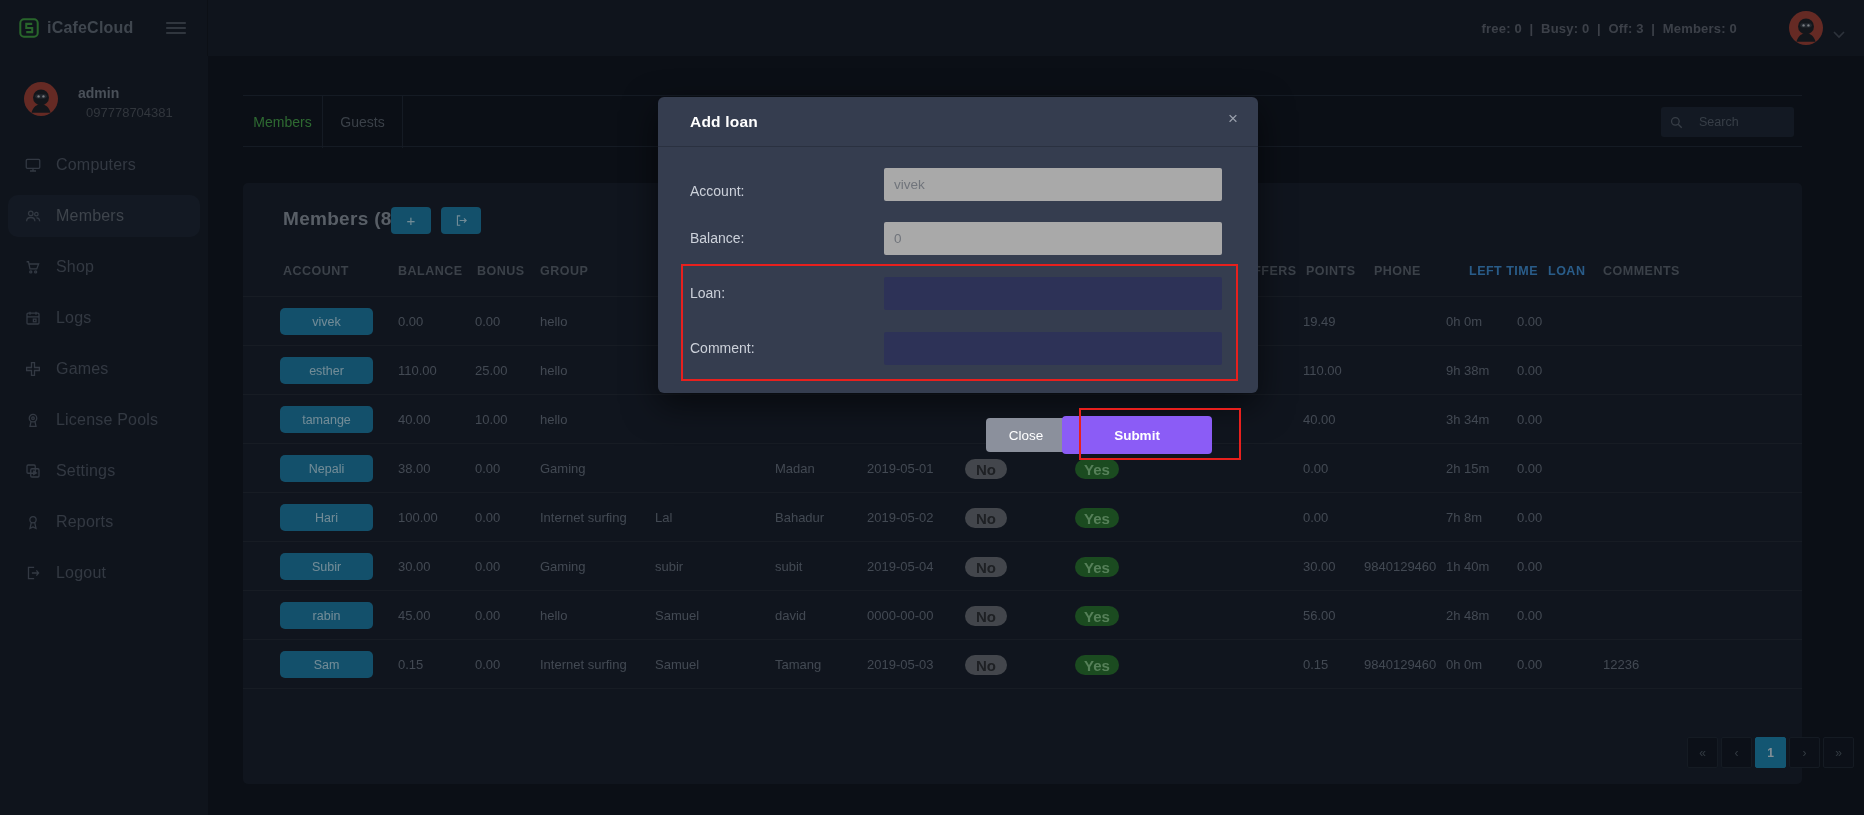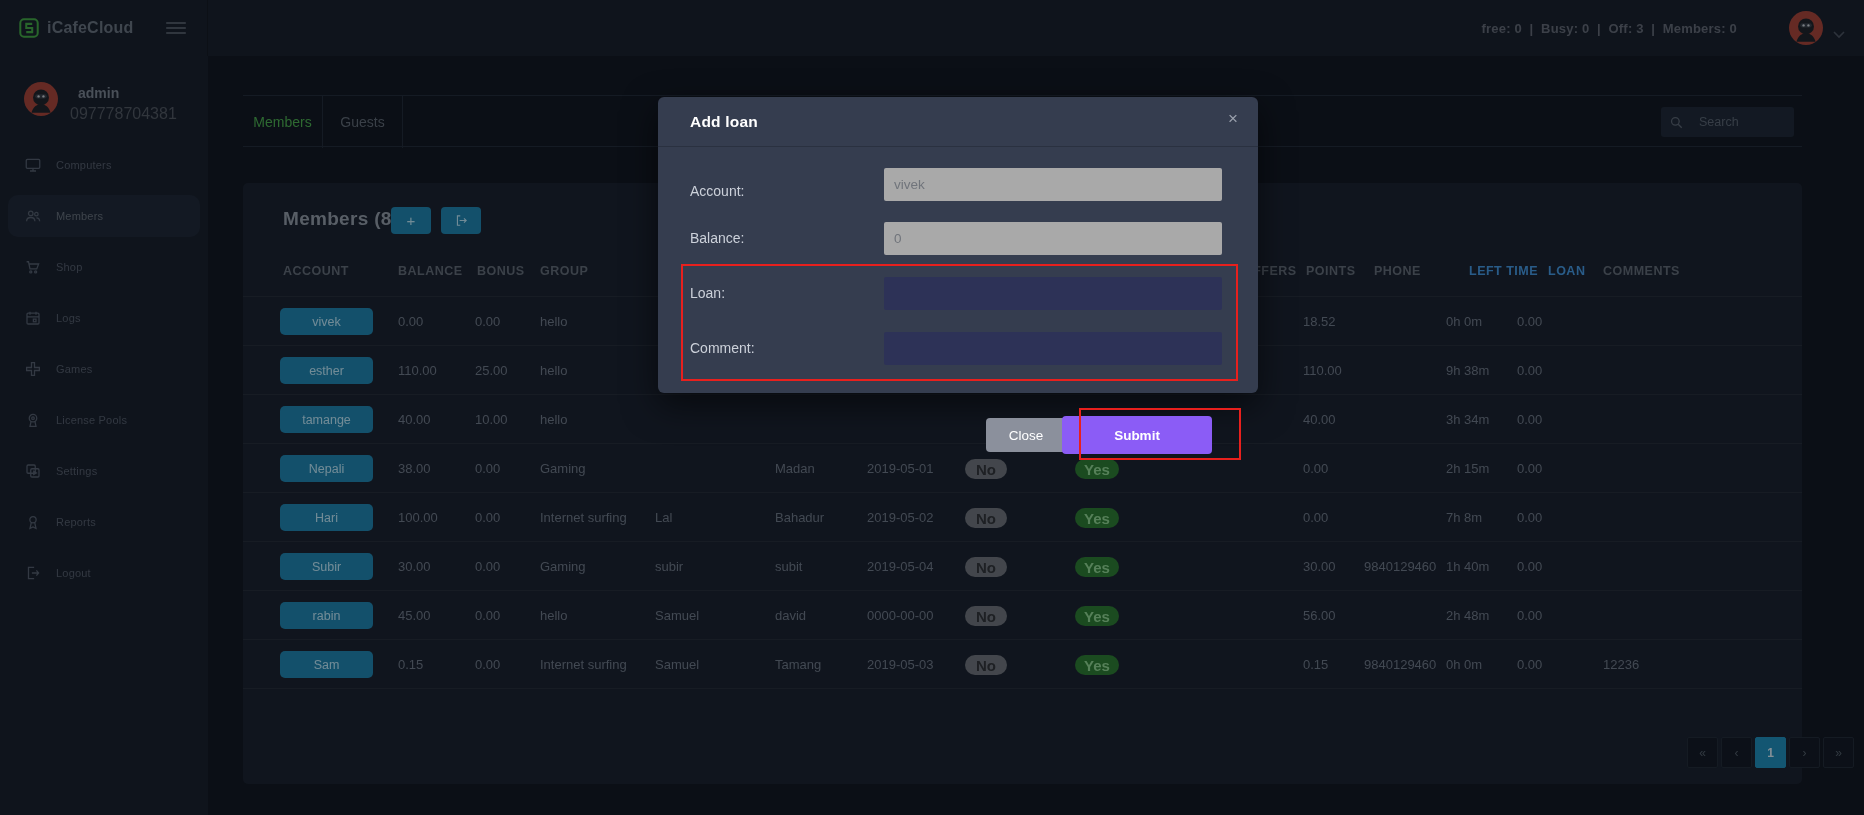--- a/index.html
+++ b/index.html
@@ -13,27 +13,27 @@
   .hamburger { position:absolute; left:164px; top:17px; width:24px; height:22px; cursor:pointer; color:#505a68; }
   .stats { position:absolute; right:127px; top:0; height:56px; display:flex; align-items:center; font-size:13px; font-weight:bold; color:#646c79; letter-spacing:.2px; white-space:pre; }
   .tb-avatar { position:absolute; left:1789px; top:11px; width:34px; height:34px; cursor:pointer; }
   .tb-chevron { position:absolute; left:1833px; top:25px; width:12px; height:8px; color:#4c5563; cursor:pointer; }
 
   
   .sidebar { position:absolute; left:0; top:56px; width:208px; height:759px; background:#1a2230; z-index:5; }
   .user-block { position:absolute; left:0; top:20px; width:208px; height:60px; }
   .user-avatar { position:absolute; left:24px; top:6px; width:34px; height:34px; }
   .user-name { position:absolute; left:78px; top:9px; font-size:14px; font-weight:bold; color:#7b8593; }
-  .user-phone { position:absolute; left:70px; top:29px; font-size:16px; color:#525a65; }
+  .user-phone { position:absolute; left:86px; top:29px; font-size:13px; color:#525a65; }
   .nav { position:absolute; left:0; top:88px; width:208px; }
   .nav-item { position:absolute; left:8px; width:192px; height:42px; border-radius:10px; display:flex; align-items:center; padding-left:16px; gap:14px; cursor:pointer; }
   .nav-item.active { background:#212b3b; }
   .nav-icon { width:18px; height:18px; color:#556070; flex:none; display:flex; }
   .nav-icon svg { width:18px; height:18px; }
-  .nav-label { font-size:11px; color:#555f6e; letter-spacing:.2px;text-align:center; }
+  .nav-label { font-size:16px; color:#555f6e; letter-spacing:.2px;text-align:center; }
   .nav-item.active .nav-label { color:#68727f; }
 
   
   .tabbar { position:absolute; left:243px; top:95px; width:1559px; height:52px; border-top:1px solid #232d3c; border-bottom:1px solid #232d3c; z-index:6; }
   .tab { position:absolute; top:0; height:52px; width:80px; display:flex; align-items:center; justify-content:center; font-size:14px; border-right:1px solid #232d3c; cursor:pointer; }
   .tab-members { left:0; color:#4db053; }
   .tab-guests { left:80px; color:#616b78; }
   .search-box { position:absolute; left:1418px; top:11px; width:133px; height:30px; background:#202b3b; border-radius:3px; display:flex; align-items:center; padding:0 8px; gap:16px; }
   .search-box svg { width:14px; height:14px; color:#5c6776; flex:none; }
   .search-box input { background:transparent; border:none; outline:none; width:90px; font-size:12.5px; color:#8591a1; font-family:inherit; }
@@ -266,21 +266,21 @@
 
   <div>
       <div class="trow" style="top: 113px;">
         <div class="acct-btn">vivek</div>
         <span class="cell c-balance">0.00</span>
         <span class="cell c-bonus">0.00</span>
         <span class="cell c-group">hello</span>
         <span class="cell c-first"></span>
         <span class="cell c-last"></span>
         <span class="cell c-date"></span>
-        <span class="cell c-points">18.52</span>
+        <span class="cell c-points">19.49</span>
         <span class="cell c-phone"></span>
         <span class="cell c-left">0h 0m</span>
         <span class="cell c-loan">0.00</span>
         <span class="cell c-comments"></span>
       </div>
       <div class="trow" style="top: 162px;">
         <div class="acct-btn">esther</div>
         <span class="cell c-balance">110.00</span>
         <span class="cell c-bonus">25.00</span>
         <span class="cell c-group">hello</span>

